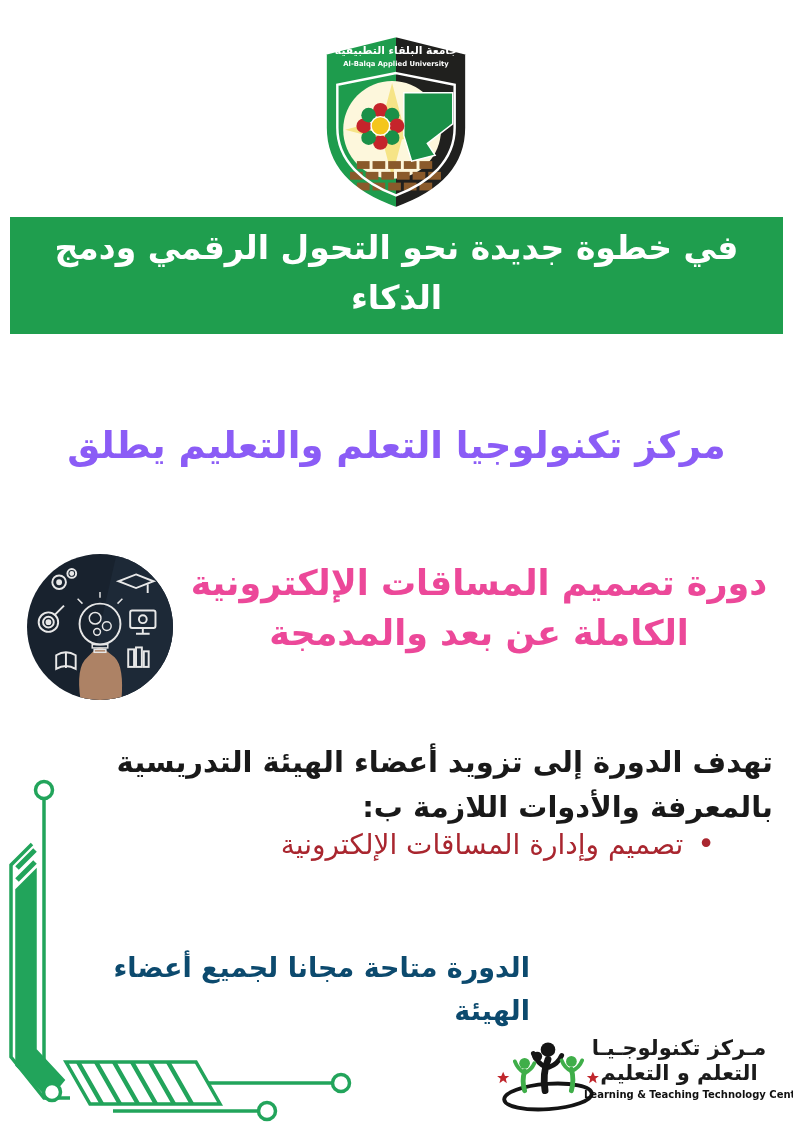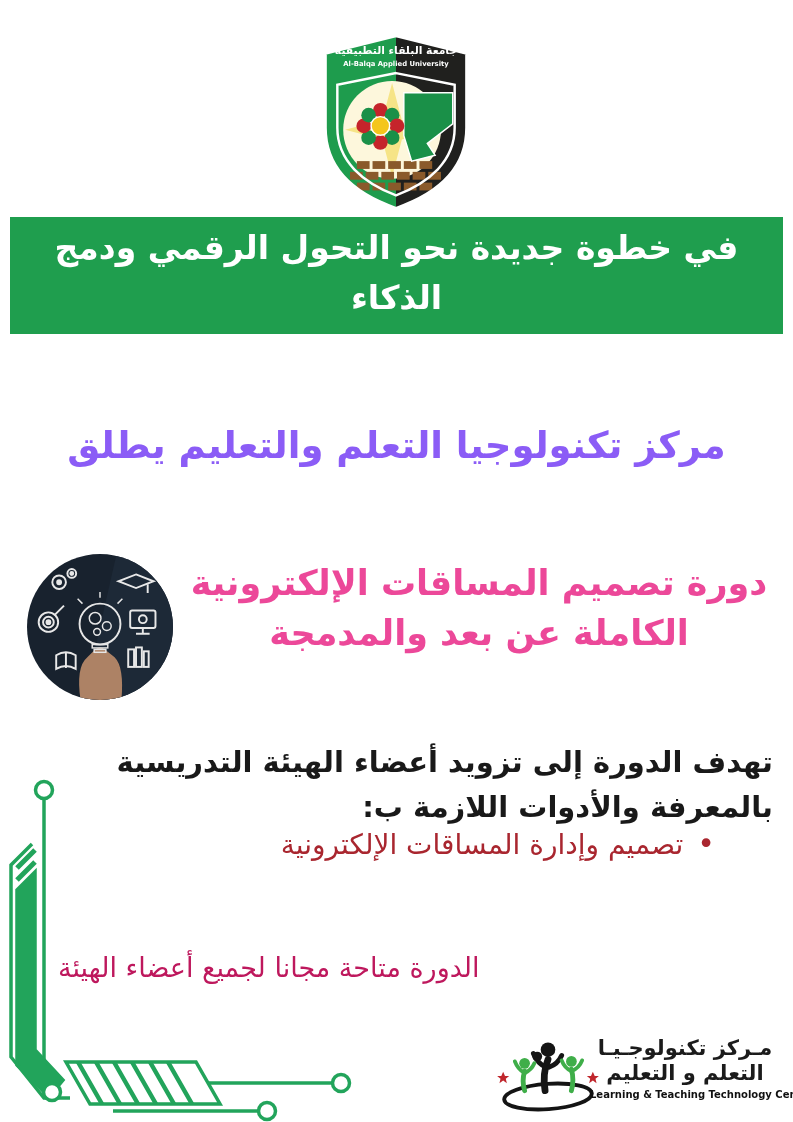--- a/index.html
+++ b/index.html
@@ -30,30 +30,30 @@
   
   .goals{position:absolute;right:20px;top:710px;width:660px;direction:rtl;text-align:right;
     color:#191919;font-size:29px;line-height:45px;font-weight:bold;margin-top:30px;}
 
   
   .bullets{position:absolute;right:78px;top:818px;margin:0;padding:0;list-style:none;
     direction:rtl;text-align:right;color:#a9262f;font-size:28px;line-height:52px;font-weight:normal;}
   .bullets li::before{content:"•";margin-left:14px;font-size:30px;}
 
   
-  .avail{position:absolute;left:58px;top:946px;width:472px;direction:rtl;text-align:left;
-    color:#be185d;font-size:27px;line-height:43px;font-weight:normal;}
+  .avail{position:absolute;left:58px;top:946px;width:472px;direction:rtl;text-align:right;
+    color:#0c4a6e;font-size:27px;line-height:43px;font-weight:bold;}
 
   
   .circuit{position:absolute;left:0;top:760px;width:360px;height:362px;}
 
   
   .footer-logo{position:absolute;left:494px;top:1034px;width:299px;height:84px;}
   .fl-mark{position:absolute;left:0;top:4px;width:108px;height:78px;}
-  .fl-text{position:absolute;left:96px;top:2px;width:190px;text-align:center;}
+  .fl-text{position:absolute;left:90px;top:2px;width:190px;text-align:center;}
   .fl-ar{direction:rtl;color:#1b1b1b;font-size:21px;line-height:25px;font-weight:bold;}
   .fl-en{color:#111111;font-size:10px;font-weight:bold;margin-top:3px;white-space:nowrap;}
 </style>
 </head>
 <body>
 
 <div class="page">
 
   <svg class="uni-logo" viewBox="0 0 160 180">
     <defs>

